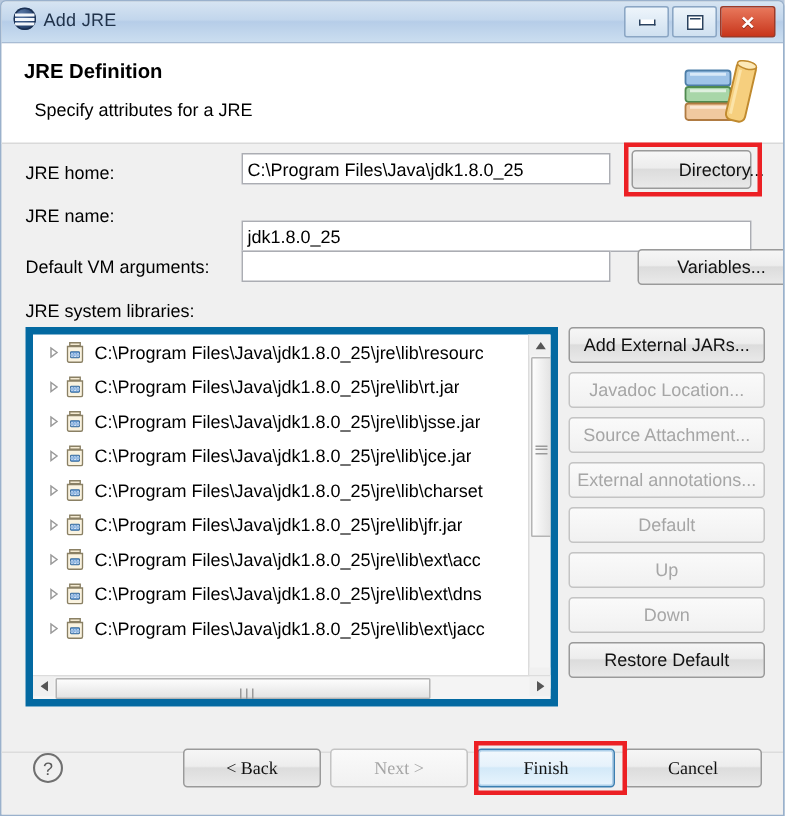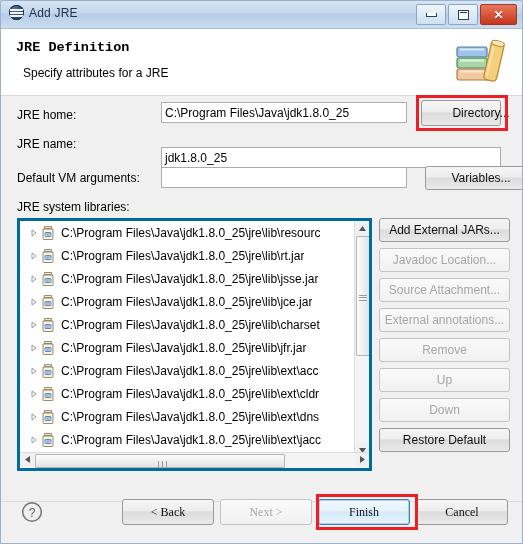--- a/index.html
+++ b/index.html
@@ -43,21 +43,21 @@
   .gl-min{width:9px;height:3px;border:1px solid #2a425f;border-top:none;background:#fff;}
   .gl-max{width:9px;height:8px;border:1px solid #2a425f;background:#fff;position:relative;}
   .gl-max:after{content:"";position:absolute;left:1px;right:1px;top:1px;height:1.5px;background:#2a425f;}
   .gl-close{color:#fff;font-size:12px;font-weight:bold;line-height:1;text-shadow:0 1px 0 #7d2414;}
 
   
   #header{
     position:relative;height:66px;background:#ffffff;
     border-bottom:1px solid #d9d9d9;
   }
-  #header-title{position:absolute;left:15px;top:11px;font-size:13.5px;font-weight:bold;color:#000;font-family:Liberation Mono, monospace;}
+  #header-title{position:absolute;left:15px;top:11px;font-size:13.5px;font-weight:bold;color:#000;}
   #header-sub{position:absolute;left:22px;top:37px;font-size:12px;color:#000;}
   #books{position:absolute;right:12px;top:6px;width:56px;height:54px;}
 
   
   #body{position:relative;height:405px;background:#f0f0f0;}
 
   .frow{position:absolute;display:flex;align-items:center;}
   .flabel{font-size:12px;color:#000;}
   .ftext{
     box-sizing:border-box;height:21px;background:#fff;
@@ -77,21 +77,21 @@
   .btn.disabled{color:#a6a6a6;border-color:#c4c4c4;
     background:linear-gradient(to bottom,#fafafa,#f1f1f1);}
 
   
   .annot{position:absolute;border:3px solid #ec2024;box-sizing:border-box;pointer-events:none;}
 
   
   #libs-label{position:absolute;left:16px;top:204px;font-size:12px;}
   #libs-box{
     position:absolute;left:16px;top:222px;width:355px;height:253px;
-    box-sizing:border-box;background:#fff;border:3px solid #0369a1;overflow:hidden;
+    box-sizing:border-box;background:#fff;border:5px solid #0369a1;overflow:hidden;
   }
   #libs-rows{position:absolute;left:0;top:0;right:14px;top:0;height:234px;overflow:hidden;}
   .lrow{height:23px;display:flex;align-items:center;padding-left:8px;white-space:nowrap;overflow:hidden;}
   .arrow{width:12px;flex:0 0 12px;display:flex;align-items:center;justify-content:center;}
   .arrow svg{display:block;}
   .jar{flex:0 0 16px;width:16px;height:15px;margin-right:5px;position:relative;}
   .ltext{font-size:12px;color:#000;overflow:hidden;text-overflow:clip;white-space:nowrap;}
 
   
   #vsb{position:absolute;right:0;top:0;width:14px;height:236px;background:#f4f4f4;border-left:1px solid #dcdcdc;}
@@ -292,34 +292,20 @@
               <svg width="6" height="8" viewBox="0 0 6 8">
   <path d="M1 1 L5 4 L1 7 Z" fill="none" stroke="#9a9a9a" stroke-width="1"></path>
               </svg>
             </span>
             <span class="jar"><svg width="16" height="15" viewBox="0 0 16 15">
   <path d="M4.5 1.5 h7 v2 h-7 z" fill="#f4ead2" stroke="#8a8064" stroke-width=".9"></path>
   <path d="M3 4 h10 v9.5 a1 1 0 0 1 -1 1 h-8 a1 1 0 0 1 -1 -1 z" fill="#faf3e0" stroke="#8a8064" stroke-width=".9"></path>
   <rect x="5" y="7.5" width="6" height="4" rx=".6" fill="#6ea0d8" stroke="#3d6f9f" stroke-width=".7"></rect>
   <text x="8" y="10.9" text-anchor="middle" font-family="Liberation Sans, sans-serif" font-size="3.6" fill="#fff">010</text>
 </svg></span>
-            <span class="ltext">C:\Program Files\Java\jdk1.8.0_25\jre\lib\ext\cldr</span>
-          </div>
-          <div class="lrow">
-            <span class="arrow">
-              <svg width="6" height="8" viewBox="0 0 6 8">
-  <path d="M1 1 L5 4 L1 7 Z" fill="none" stroke="#9a9a9a" stroke-width="1"></path>
-              </svg>
-            </span>
-            <span class="jar"><svg width="16" height="15" viewBox="0 0 16 15">
-  <path d="M4.5 1.5 h7 v2 h-7 z" fill="#f4ead2" stroke="#8a8064" stroke-width=".9"></path>
-  <path d="M3 4 h10 v9.5 a1 1 0 0 1 -1 1 h-8 a1 1 0 0 1 -1 -1 z" fill="#faf3e0" stroke="#8a8064" stroke-width=".9"></path>
-  <rect x="5" y="7.5" width="6" height="4" rx=".6" fill="#6ea0d8" stroke="#3d6f9f" stroke-width=".7"></rect>
-  <text x="8" y="10.9" text-anchor="middle" font-family="Liberation Sans, sans-serif" font-size="3.6" fill="#fff">010</text>
-</svg></span>
             <span class="ltext">C:\Program Files\Java\jdk1.8.0_25\jre\lib\ext\dns</span>
           </div>
           <div class="lrow">
             <span class="arrow">
               <svg width="6" height="8" viewBox="0 0 6 8">
   <path d="M1 1 L5 4 L1 7 Z" fill="none" stroke="#9a9a9a" stroke-width="1"></path>
               </svg>
             </span>
             <span class="jar"><svg width="16" height="15" viewBox="0 0 16 15">
   <path d="M4.5 1.5 h7 v2 h-7 z" fill="#f4ead2" stroke="#8a8064" stroke-width=".9"></path>
@@ -367,21 +353,21 @@
             </svg>
         </div>
       </div>
     </div>
 
     <div id="side-btns" style="top:122px;">
         <div class="btn">Add External JARs...</div>
         <div class="btn disabled">Javadoc Location...</div>
         <div class="btn disabled">Source Attachment...</div>
         <div class="btn disabled">External annotations...</div>
-        <div class="btn disabled">Remove</div>
+        <div class="btn disabled">Default</div>
         <div class="btn disabled">Up</div>
         <div class="btn disabled">Down</div>
         <div class="btn">Restore Default</div>
       </div>
   </div>
 
   <div id="footer"></div>
 
   <svg id="help-icon" viewBox="0 0 22 22">
     <circle cx="11" cy="11" r="9.3" fill="none" stroke="#707070" stroke-width="1.4"></circle>

